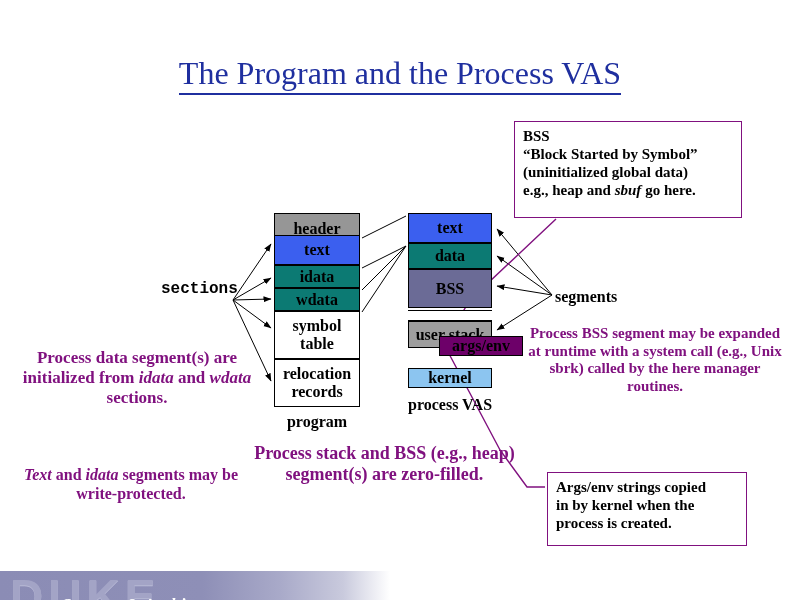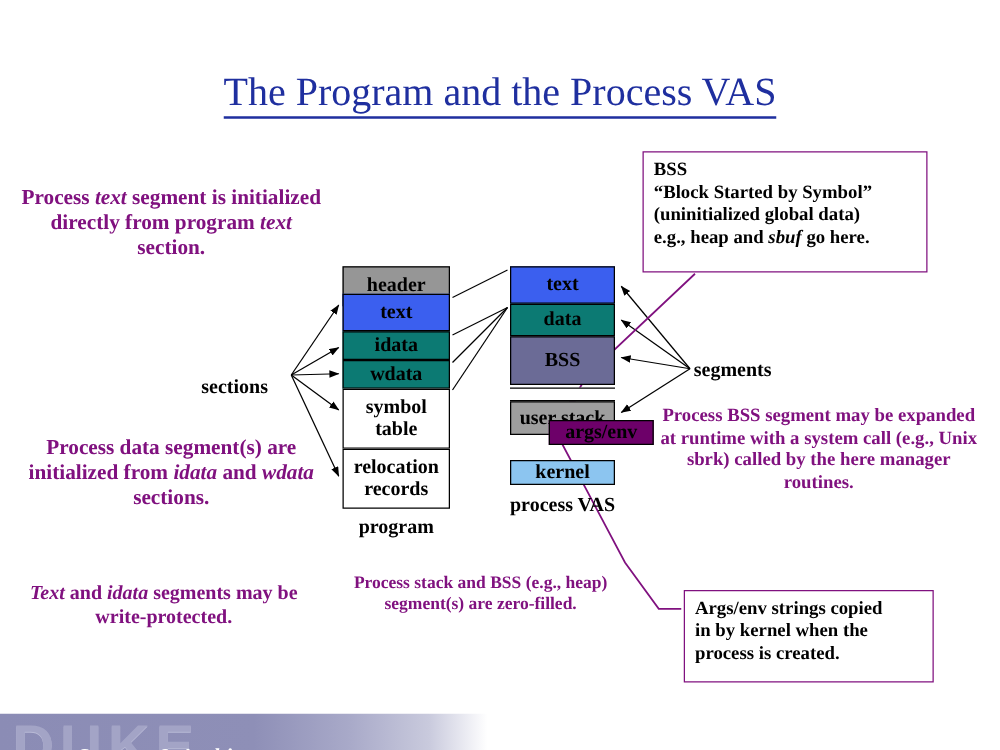--- a/index.html
+++ b/index.html
@@ -47,21 +47,21 @@
     font-weight: bold;
     font-family: "Liberation Serif", serif;
     text-align: center;
     line-height: 1.18;
   }
   .note i { font-style: italic; font-weight: bold; }
 
   #note-text-seg   { left: 12px;  top: 148px; width: 250px; font-size: 17px; }
   #note-data-seg   { left: 12px;  top: 348px; width: 250px; font-size: 17px; }
   #note-write-prot { left: 6px;   top: 466px; width: 250px; font-size: 16px; }
-  #note-zero-fill  { left: 252px; top: 443px; width: 265px; font-size: 14px; margin-top: 16px; }
+  #note-zero-fill  { left: 252px; top: 443px; width: 265px; font-size: 18px; }
   #note-bss-expand { left: 524px; top: 325px; width: 262px; font-size: 15px; }
 
   
   .callout {
     position: absolute;
     border: 1px solid #80117f;
     background: #ffffff;
     color: #000000;
     font-family: "Liberation Serif", serif;
     font-weight: bold;
@@ -114,21 +114,21 @@
 
   
   .fan-label {
     position: absolute;
     font-family: "Liberation Serif", serif;
     font-weight: bold;
     font-size: 16px;
     color: #000000;
     white-space: nowrap;
   }
-  #label-sections { left: 161px; top: 301px; }
+  #label-sections { left: 161px; top: 280px; font-family: Liberation Mono, monospace; }
   #label-segments { left: 555px; top: 288px; }
 
   
   #connectors {
     position: absolute;
     left: 0; top: 0;
     width: 800px;
     height: 600px;
     pointer-events: none;
   }
@@ -207,23 +207,20 @@
 
     <g stroke="#80117f" stroke-width="1.4" fill="none" marker-end="url(#arrowPurple)">
       <path d="M 556 219 L 470 300 L 455 325"></path>
     </g>
 
     <g stroke="#80117f" stroke-width="1.4" fill="none">
       <path d="M 447 350 L 500 450 L 527 487 L 545 487"></path>
     </g>
   </svg>
 
-  <div class="note" id="note-text-seg">
-    <span>Process <i>text</i> segment is initialized directly from program <i>text</i> section.</span>
-  </div>
 
   <div class="note" id="note-data-seg">
     <span>Process data segment(s) are initialized from <i>idata</i> and <i>wdata</i> sections.</span>
   </div>
 
   <div class="note" id="note-write-prot">
     <span><i>Text</i> and <i>idata</i> segments may be write-protected.</span>
   </div>
 
   <div class="note" id="note-zero-fill">

